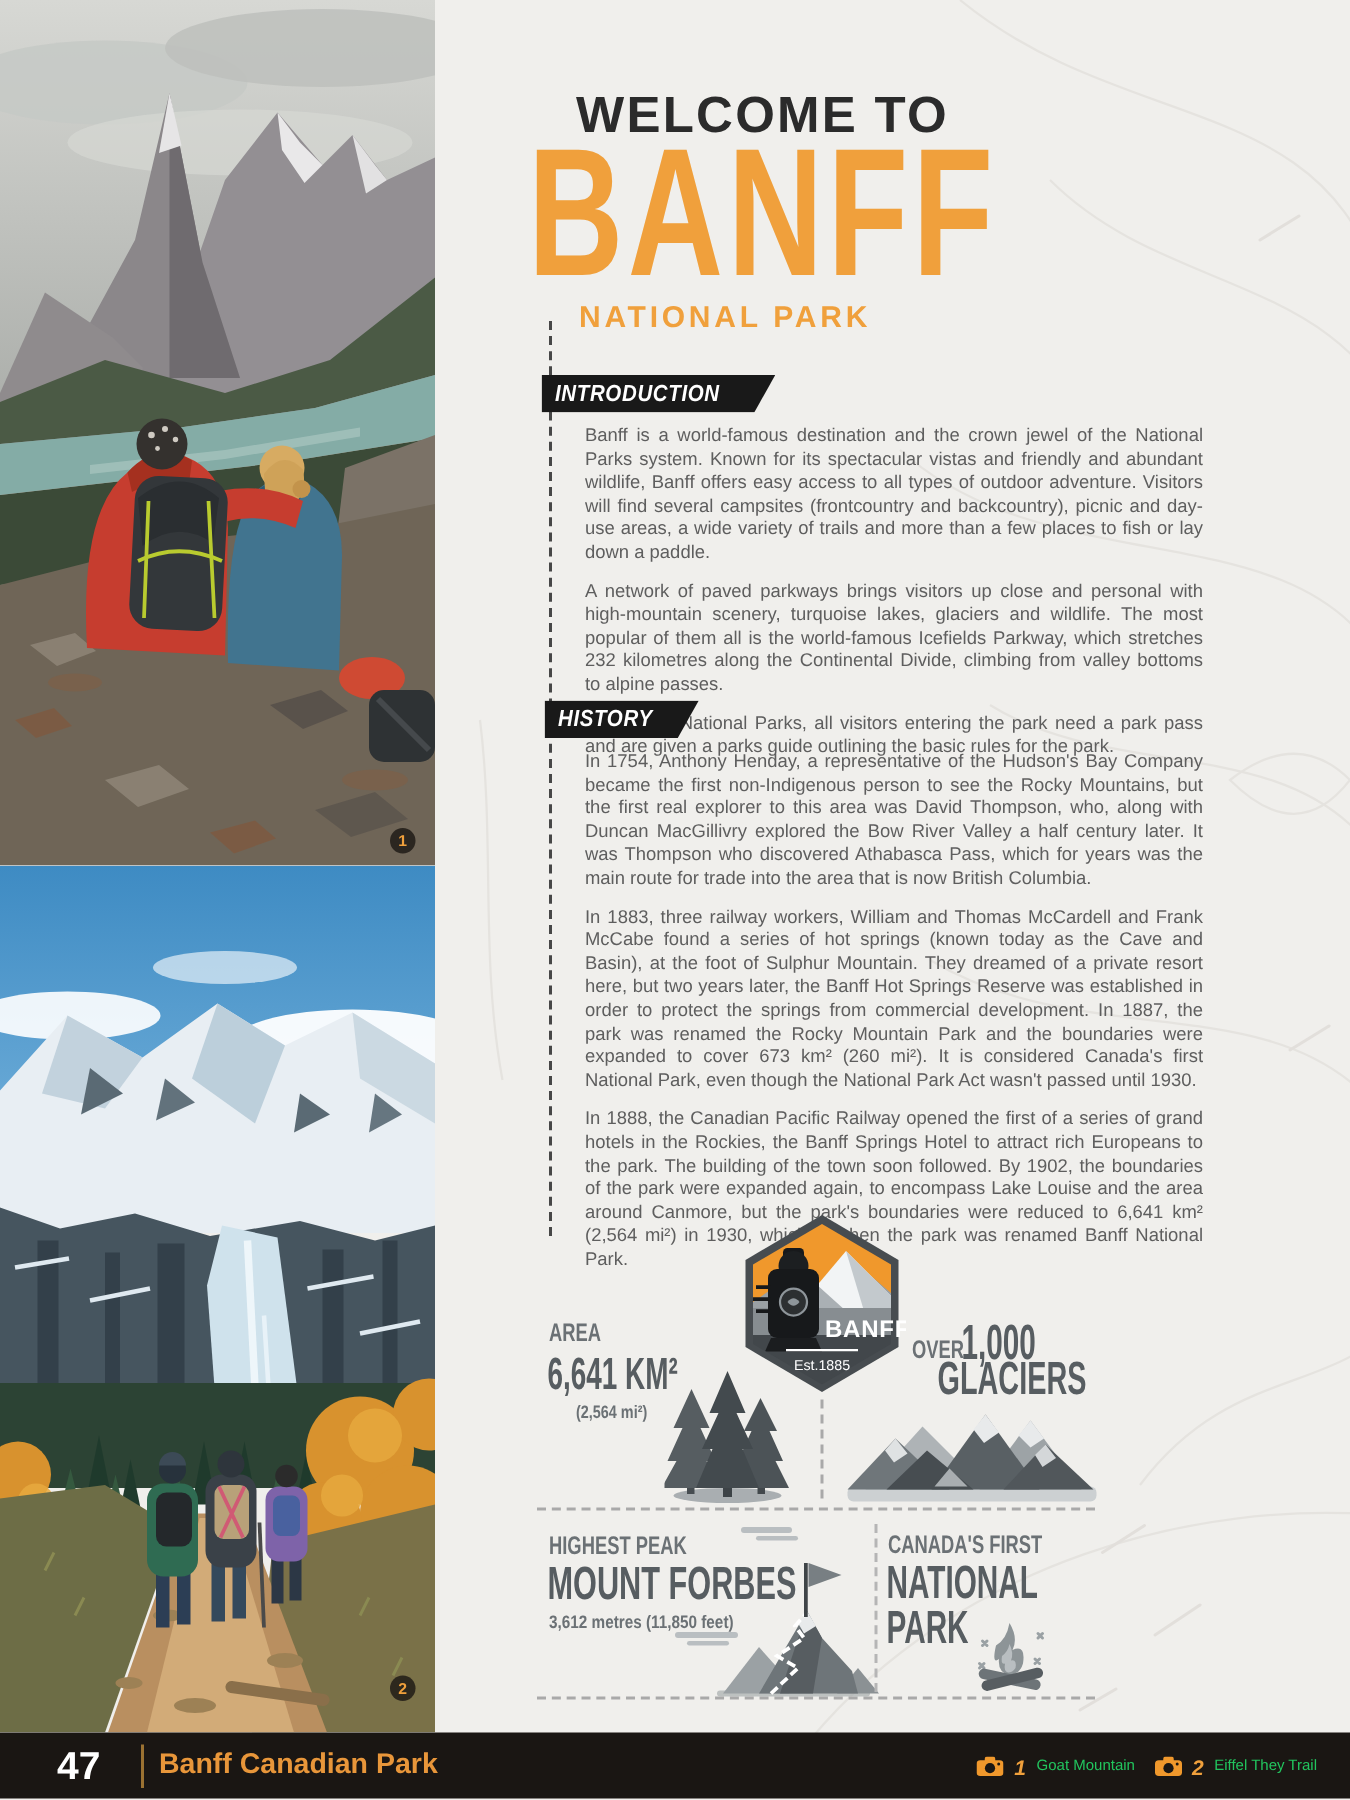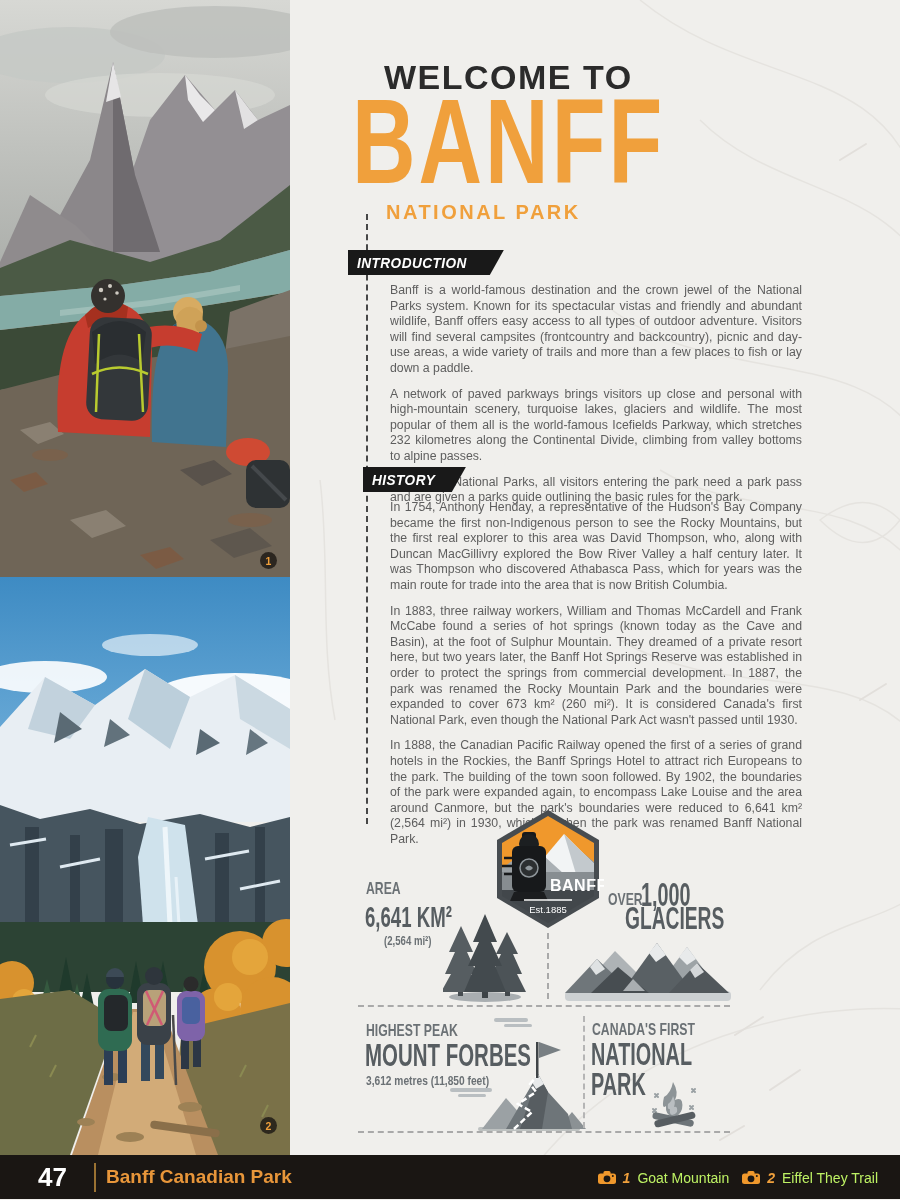--- a/index.html
+++ b/index.html
@@ -24,21 +24,21 @@
     transform-origin:top left;z-index:2;}
   .subtitle{position:absolute;left:386px;top:202px;font-size:20px;font-weight:bold;
     letter-spacing:2.5px;color:#f0a03c;z-index:2;line-height:1;}
   .vline-main{position:absolute;left:366px;top:214px;height:610px;
     border-left:2px dashed #474747;z-index:1;}
   
   .banner{position:absolute;background:#191919;color:#fff;height:25px;line-height:25px;
     font-style:italic;font-weight:bold;font-size:15.5px;padding:0 22px 0 9px;
     clip-path:polygon(0 0,100% 0,calc(100% - 14px) 100%,0 100%);z-index:2;}
   .banner span{display:inline-block;transform:scaleX(.88);transform-origin:left center;letter-spacing:.5px;}
-  #intro-banner{left:348px;top:250px;text-align:center;}
+  #intro-banner{left:361px;top:250px;text-align:center;}
   #history-banner{left:363px;top:467px;text-decoration:underline;}
   
   .textcol{position:absolute;left:390px;width:412px;z-index:2;font-size:12.3px;
     line-height:15.6px;color:#5e5e5e;text-align:justify;}
   #intro-text{top:281px;}
   #history-text{top:498px;}
   .textcol p{margin:2px 0 10px 0;}
   
   .ilabel{position:absolute;font-weight:bold;color:#6b7175;z-index:2;line-height:1;
     transform-origin:left top;white-space:nowrap;}
@@ -68,21 +68,21 @@
   #glacier-mtns{left:563px;top:935px;}
   #forbes{left:448px;top:1012px;}
   #campfire{left:648px;top:1080px;}
   
   .footer{position:absolute;left:0;top:1155px;width:900px;height:44px;background:#1a1613;z-index:3;}
   #page-num{position:absolute;left:38px;top:8px;font-size:26px;font-weight:bold;color:#fff;line-height:1.1;}
   #footer-sep{position:absolute;left:94px;top:8px;width:2px;height:29px;background:#9b7232;}
   #footer-title{position:absolute;left:106px;top:12px;font-size:19px;font-weight:bold;color:#e8963a;line-height:1.1;}
   .credits{position:absolute;right:22px;top:0;height:45px;display:flex;align-items:center;gap:7px;}
   .credit-num{color:#f0a03c;font-weight:bold;font-style:italic;font-size:14px;}
-  .credit-label{color:#bef264;font-size:14px;}
+  .credit-label{color:#22c55e;font-size:10px;}
   .credit-cam{display:flex;align-items:center;}
 </style>
 </head>
 <body>
 
 <div class="page">
 
   <svg class="contours" width="900" height="1200">
     <g fill="none" stroke="#e5e3df" stroke-width="1.5">
       <path d="M640 0 C 750 90, 880 60, 920 190"></path>

